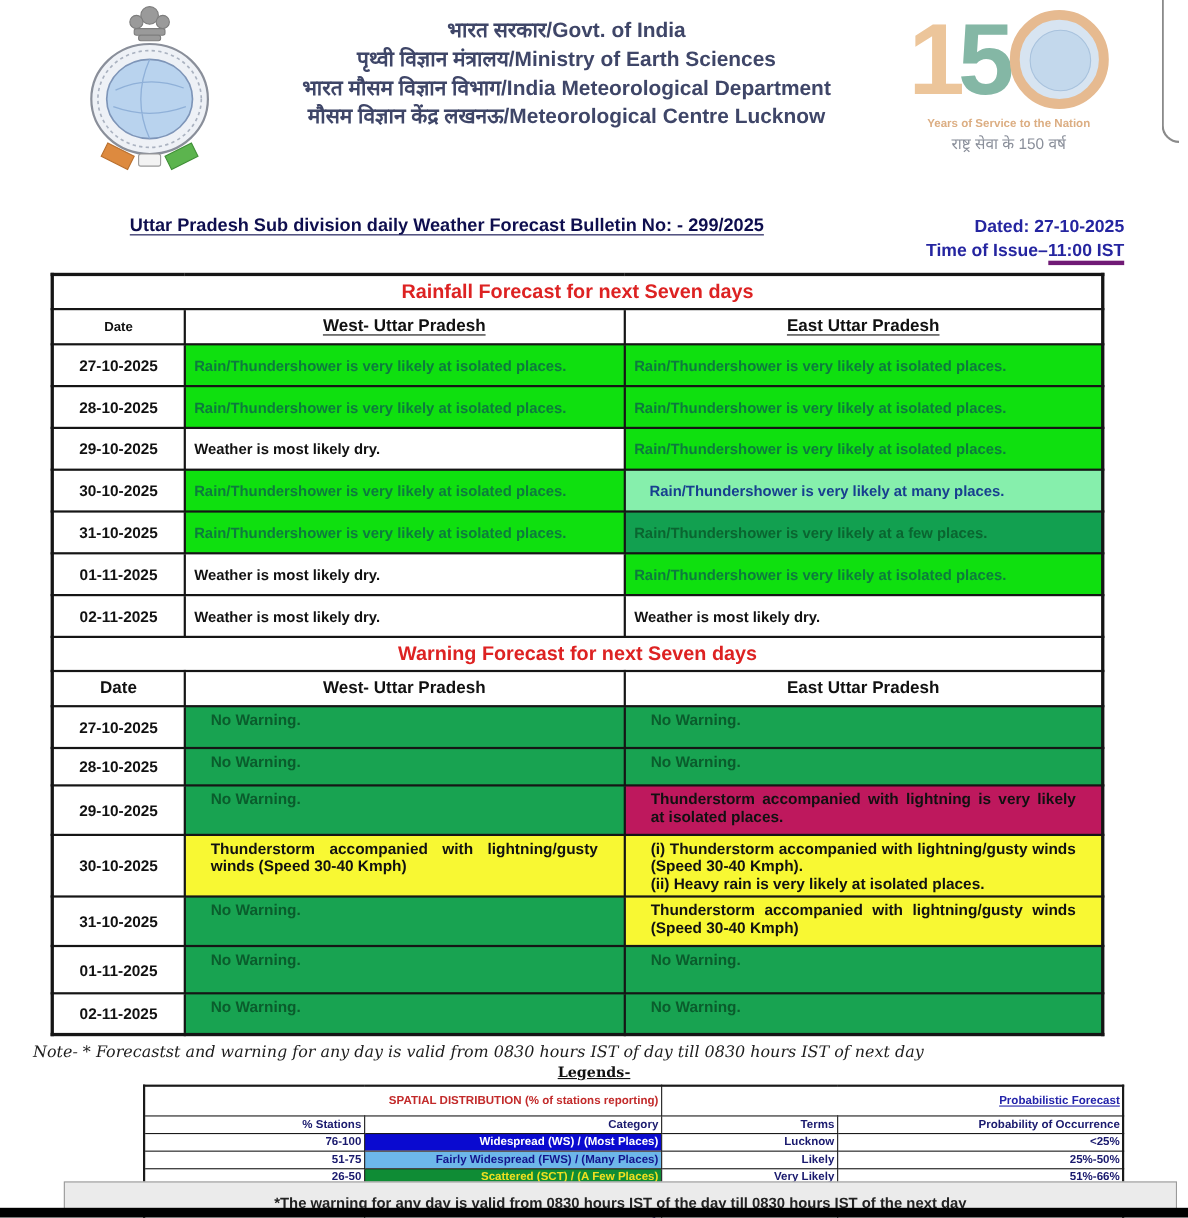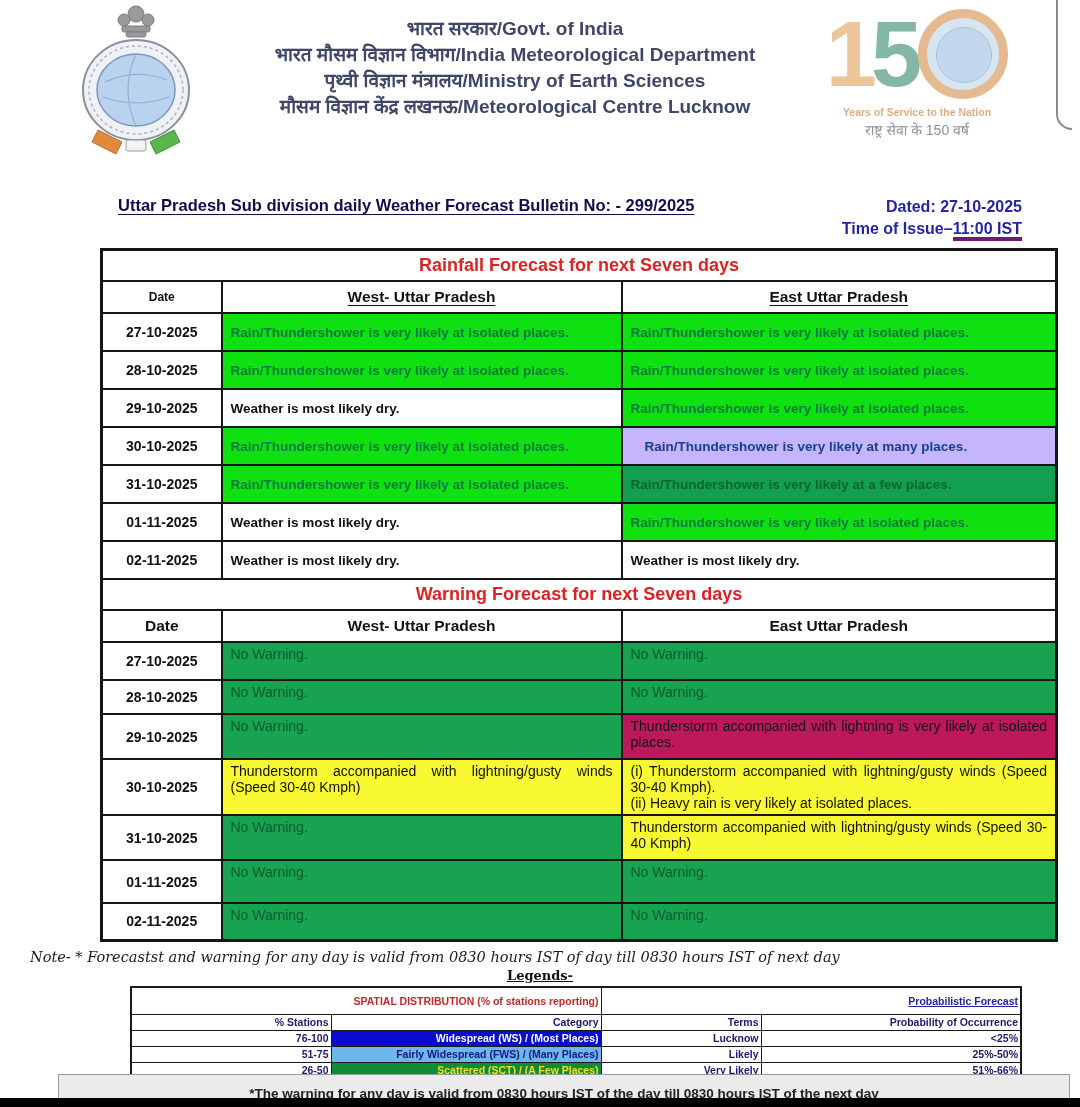--- a/index.html
+++ b/index.html
@@ -26,34 +26,34 @@
   .page-edge { position:absolute; top:0; right:8px; width:14px; height:128px;
     border-left:2px solid #8a8a8a; border-bottom:2px solid #8a8a8a; border-bottom-left-radius:16px; }
   
   .title-block { display:flex; justify-content:space-between; align-items:flex-start;
     padding:28px 58px 0 118px; }
   .bulletin-title { font-weight:bold; font-size:16.5px; color:#0e0e4e;
     text-decoration:underline; text-underline-offset:3px; }
   .issue-block { text-align:right; color:#2525a0; font-weight:bold; font-size:16px; line-height:22px; }
   .issue-line .u { border-bottom:4px solid #701a75; }
   
-  .main-table { border-collapse:collapse; table-layout:fixed; width:955px; margin:8px 0 0 100px;
+  .main-table { border-collapse:collapse; table-layout:fixed; width:955px; margin:8px 0 0 46px;
     border:3px solid #151515; }
   .main-table td { border:2px solid #151515; }
   .section-title td { color:#dd2222; font-weight:bold; font-size:18px; text-align:center;
     height:27px; background:#fff; }
   .rf-head td, .wn-head td { text-align:center; font-weight:bold; background:#fff; height:28px; }
   .rf-head .date-h { font-size:12px; }
   .rf-head .col-h { font-size:15.5px; text-decoration:underline; text-underline-offset:3px; }
   .wn-head td { font-size:15.5px; }
   .date-cell { text-align:center; font-weight:bold; font-size:14px; background:#fff; vertical-align:middle; }
   .fc-cell { padding:2px 8px; font-size:13.5px; font-weight:600; }
   .fc-cell.rf { vertical-align:middle; }
-  .fc-cell.wn { vertical-align:top; white-space:pre-line; font-size:14px; font-weight:normal;
-    text-align:justify; padding:3px 8px; }
+  .fc-cell.wn { vertical-align:top; white-space:pre-line; font-size:14px; font-weight:bold;
+    text-align:justify; padding:3px 23px; }
   
   .note { margin:7px 0 0 30px; font-family:"DejaVu Serif", serif; font-style:italic;
     font-size:14.5px; color:#1c1c1c; }
   .legends-head { text-align:center; font-family:"DejaVu Serif", serif; font-weight:bold;
     font-size:13px; margin-top:3px; text-decoration:underline; }
   .legend-table { border-collapse:collapse; table-layout:fixed; width:890px; margin:3px 0 0 130px;
     border:2px solid #1a1a1a; font-weight:bold; }
   .legend-table td { border:1.5px solid #1a1a1a; text-align:right; font-size:10.5px;
     height:15px; padding:0 2px; overflow:hidden; }
   .lg-top td { height:26px; }
@@ -87,22 +87,22 @@
     <ellipse cx="66" cy="88" rx="39" ry="36" fill="#b9d3ee" stroke="#7e95b8" stroke-width="1.5"></ellipse>
     <path d="M35 80 q30 -14 62 -2 M33 95 q33 12 66 0 M66 52 q-16 36 0 72" fill="none" stroke="#8fb0d8" stroke-width="1.2"></path>
 
     <path d="M28 128 l24 12 -6 12 -24 -12 z" fill="#dd8a3f" stroke="#b86f2e" stroke-width="1"></path>
     <path d="M104 128 l-24 12 6 12 24 -12 z" fill="#5cb44e" stroke="#3f8f36" stroke-width="1"></path>
     <rect x="56" y="138" width="20" height="11" rx="2" fill="#f3f3f3" stroke="#9a9a9a"></rect>
   </svg>
 
   <div class="org-block">
       <div>भारत सरकार/Govt. of India</div>
+      <div>पृथ्वी विज्ञान मंत्रालय/Ministry of Earth Sciences</div>
       <div>भारत मौसम विज्ञान विभाग/India Meteorological Department</div>
-      <div>पृथ्वी विज्ञान मंत्रालय/Ministry of Earth Sciences</div>
       <div>मौसम विज्ञान केंद्र लखनऊ/Meteorological Centre Lucknow</div>
     </div>
 
   <div class="logo150">
     <div class="digits">
       <span class="digit d1">1</span>
       <span class="digit d5">5</span>
       <span class="d0">
           <span class="inner"></span>
         </span>
@@ -150,21 +150,21 @@
         <td class="fc-cell rf" style="background: rgb(15, 224, 15); color: rgb(13, 122, 62);">Rain/Thundershower is very likely at isolated places.</td>
       </tr>
       <tr style="height: 38px;">
         <td class="date-cell">29-10-2025</td>
         <td class="fc-cell rf" style="background: rgb(255, 255, 255); color: rgb(17, 17, 17);">Weather is most likely dry.</td>
         <td class="fc-cell rf" style="background: rgb(15, 224, 15); color: rgb(13, 122, 62);">Rain/Thundershower is very likely at isolated places.</td>
       </tr>
       <tr style="height: 38px;">
         <td class="date-cell">30-10-2025</td>
         <td class="fc-cell rf" style="background: rgb(15, 224, 15); color: rgb(13, 122, 62);">Rain/Thundershower is very likely at isolated places.</td>
-        <td class="fc-cell rf" style="background: #c4b5fd; color: rgb(23, 63, 143); padding-left: 22px;">Rain/Thundershower is very likely at many places.</td>
+        <td class="fc-cell rf" style="background: #86efac; color: rgb(23, 63, 143); padding-left: 22px;">Rain/Thundershower is very likely at many places.</td>
       </tr>
       <tr style="height: 38px;">
         <td class="date-cell">31-10-2025</td>
         <td class="fc-cell rf" style="background: rgb(15, 224, 15); color: rgb(13, 122, 62);">Rain/Thundershower is very likely at isolated places.</td>
         <td class="fc-cell rf" style="background: rgb(18, 160, 80); color: rgb(10, 101, 48);">Rain/Thundershower is very likely at a few places.</td>
       </tr>
       <tr style="height: 38px;">
         <td class="date-cell">01-11-2025</td>
         <td class="fc-cell rf" style="background: rgb(255, 255, 255); color: rgb(17, 17, 17);">Weather is most likely dry.</td>
         <td class="fc-cell rf" style="background: rgb(15, 224, 15); color: rgb(13, 122, 62);">Rain/Thundershower is very likely at isolated places.</td>

